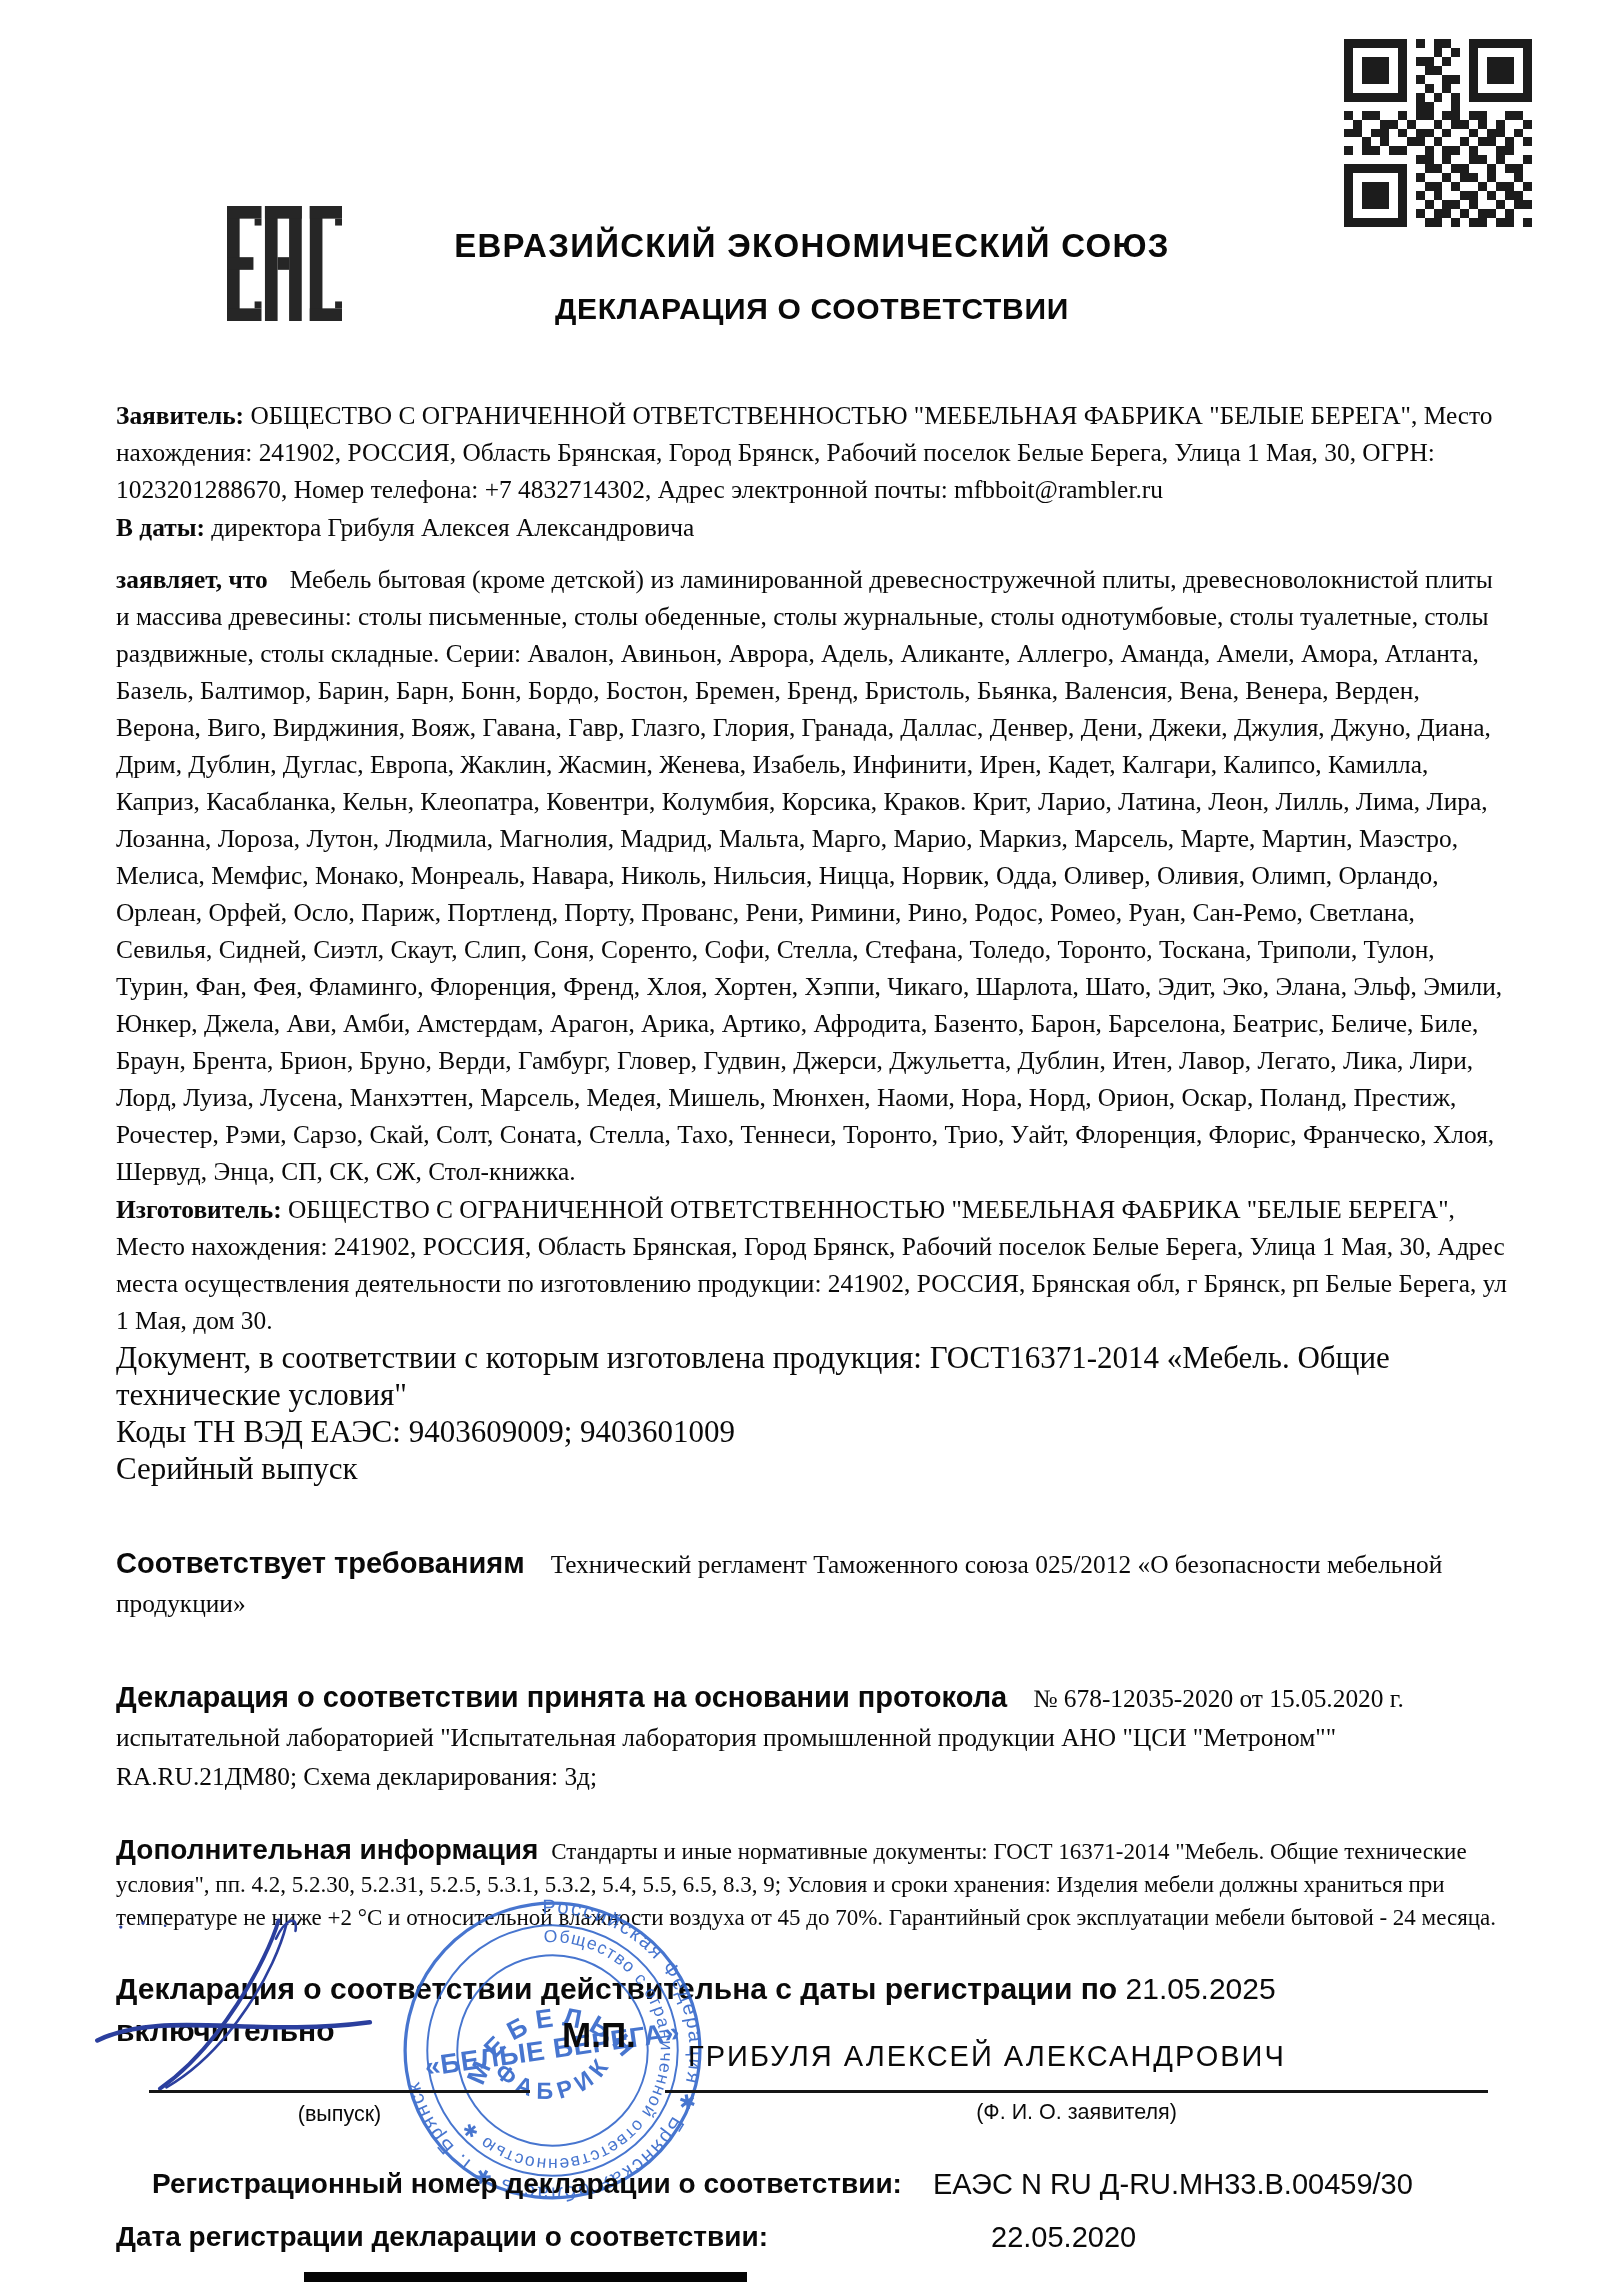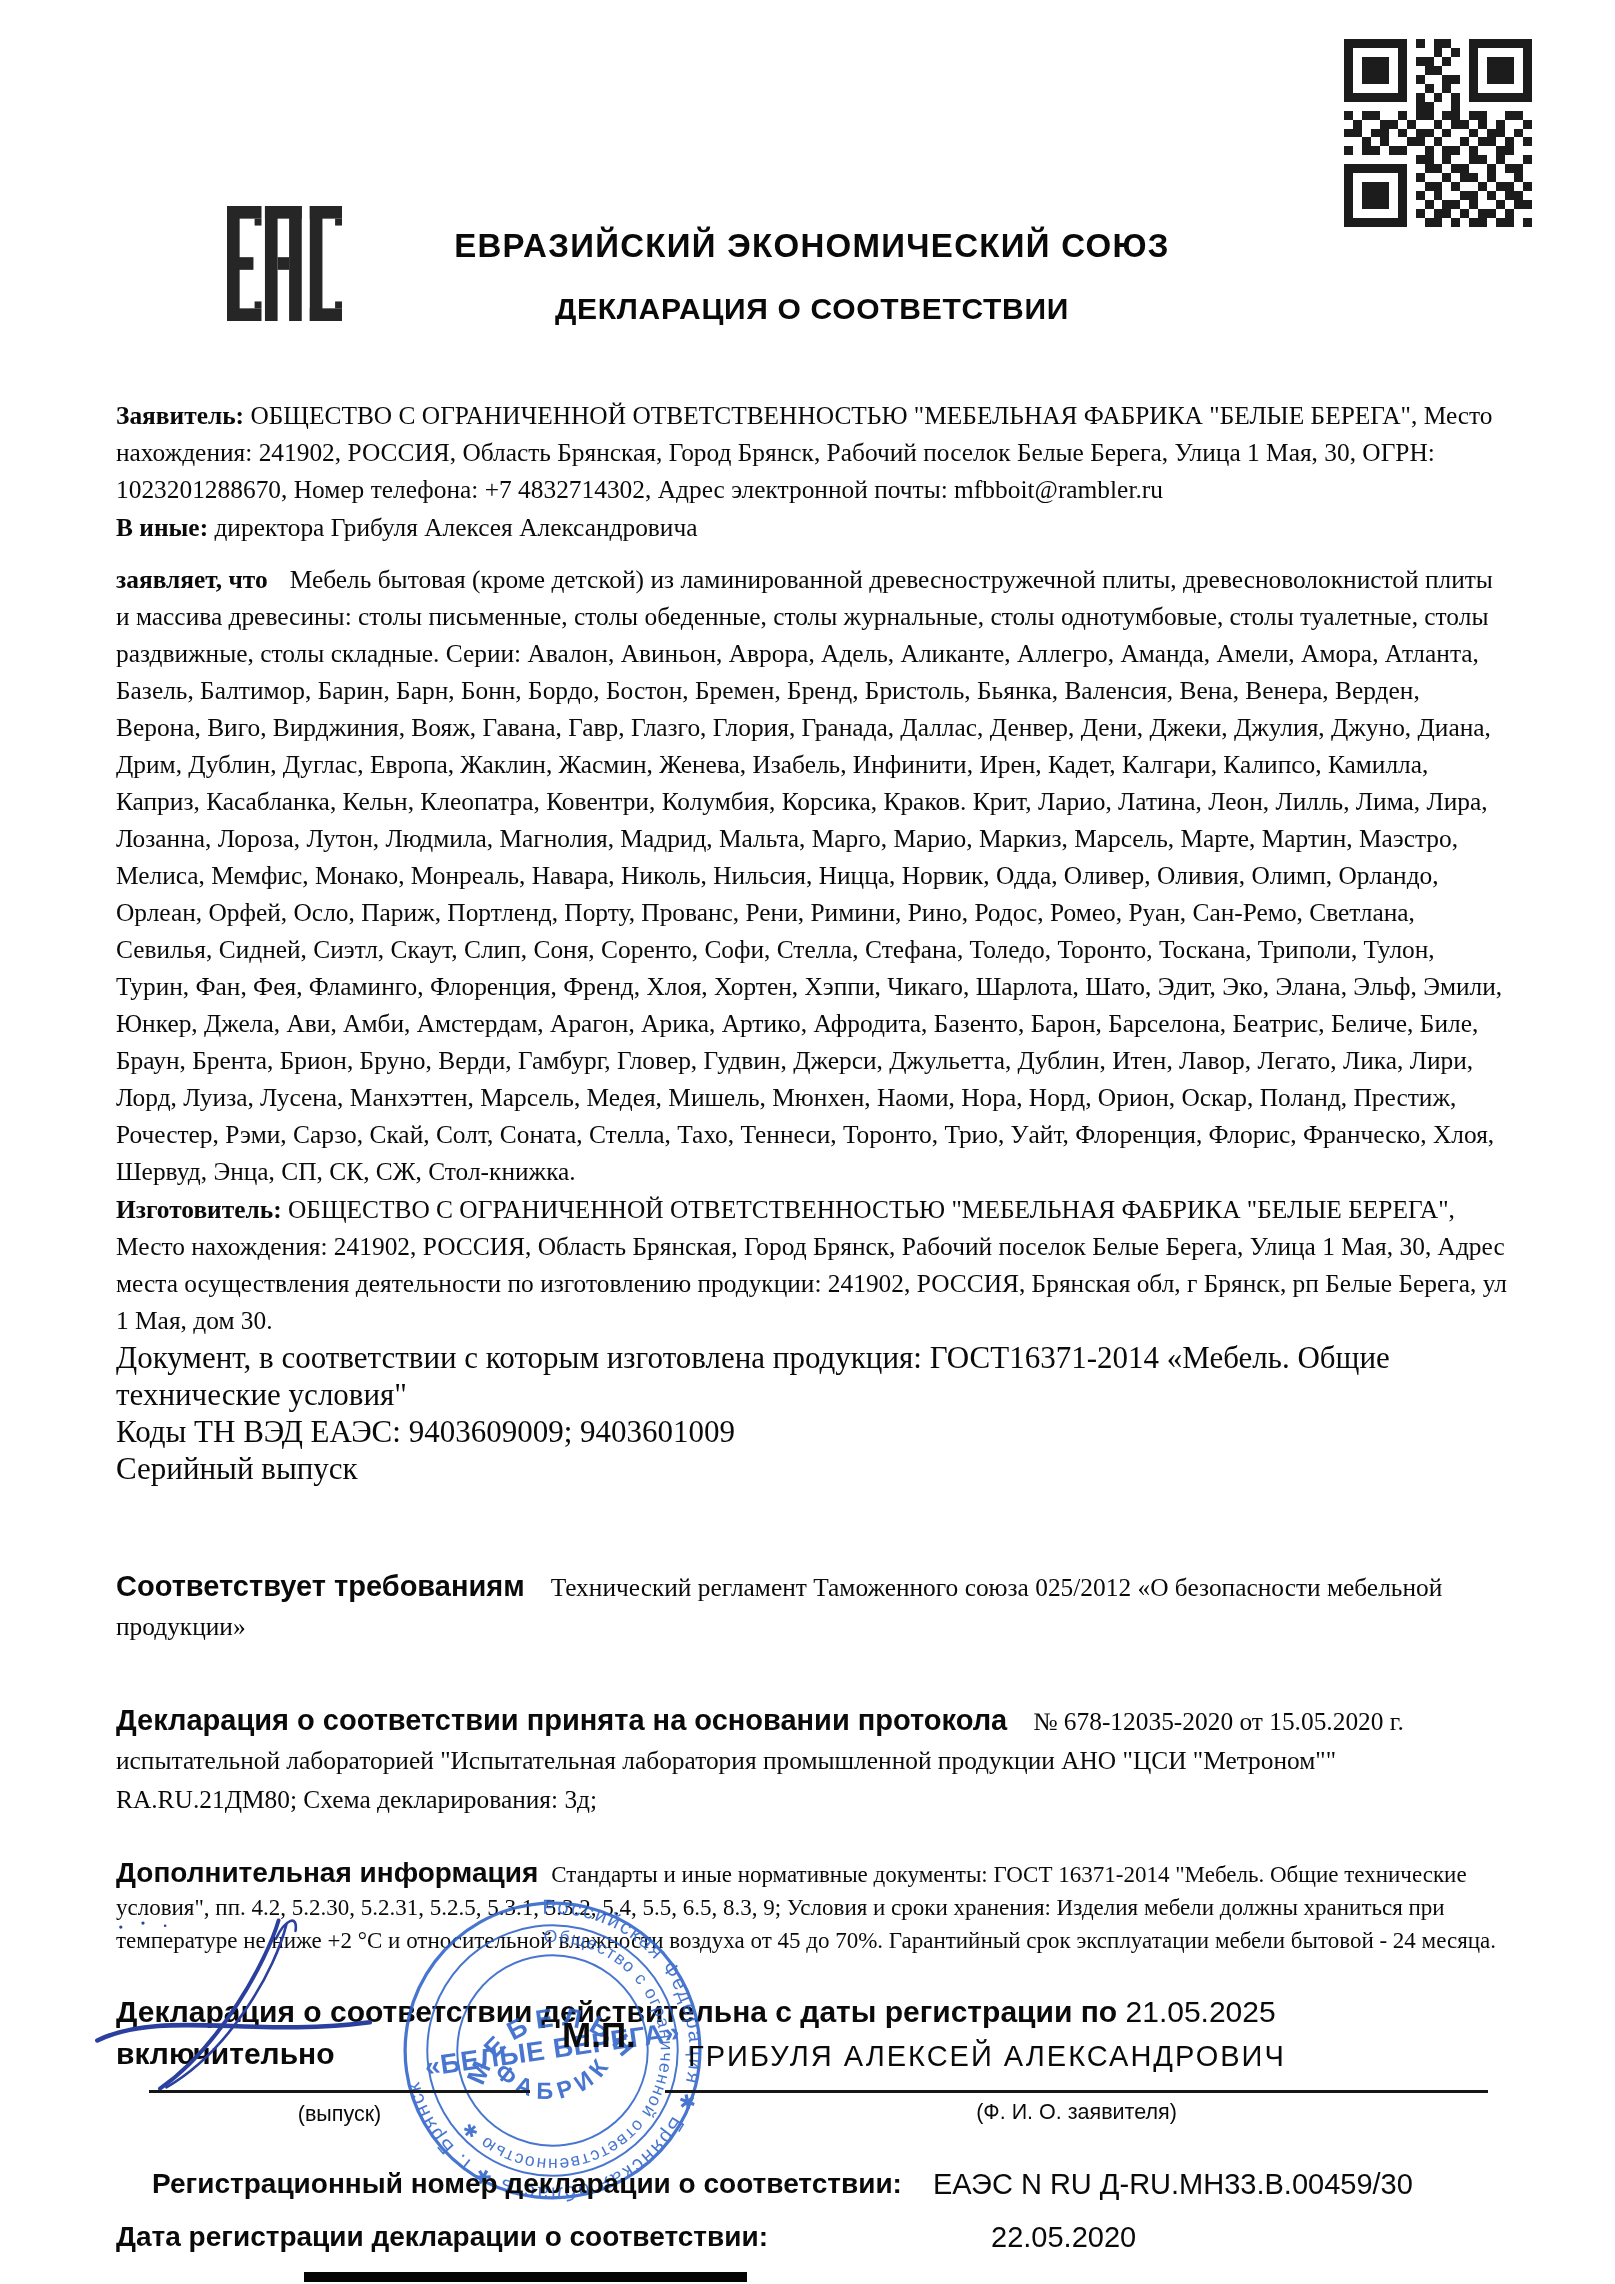--- a/index.html
+++ b/index.html
@@ -14,21 +14,21 @@
   .title-doc{font-size:30px; letter-spacing:0.7px; margin-top:27px;}
   p{margin:0;}
   .body{font-size:25.4px; line-height:37px; text-align:left;}
   .lbl{font-weight:bold;}
   .applicant{margin-top:71px;}
   .inperson{margin-top:1.3px;}
   .declares{margin-top:14.3px;}
   .declares .lbl{padding-right:22px;}
   .manufacturer{margin-top:1.3px;}
   .plain-line{font-size:31px; line-height:37px;}
-  .sec{margin-top:80px; font-size:25.4px; line-height:39px;}
+  .sec{margin-top:57px; font-size:25.4px; line-height:39px;}
   .sec-h{font-family:"Liberation Sans","DejaVu Sans",sans-serif; font-weight:bold; font-size:29px; padding-right:26px;}
   .basis{margin-top:55px;}
   .additional{margin-top:37px; font-size:23px; line-height:33px;}
   .additional .sec-h{font-size:28px; padding-right:13px;}
   .valid{margin-top:34px; font-family:"Liberation Sans","DejaVu Sans",sans-serif; font-size:30px; line-height:42px;}
   .valid .vh{font-weight:bold;}
   .valid .vdate{font-weight:normal;}
   .sigline{position:absolute; height:2.6px; background:#161616;}
   .caption{position:absolute; font-family:"Liberation Sans","DejaVu Sans",sans-serif; font-size:21.5px; text-align:center;}
   .mp{position:absolute; font-family:"Liberation Sans","DejaVu Sans",sans-serif; font-weight:bold; font-size:35px;}
@@ -306,21 +306,21 @@
 
   <div class="content">
 
     <div class="titles">
       <div class="title-union">ЕВРАЗИЙСКИЙ ЭКОНОМИЧЕСКИЙ СОЮЗ</div>
       <div class="title-doc">ДЕКЛАРАЦИЯ О СООТВЕТСТВИИ</div>
     </div>
 
     <p class="body applicant"><span class="lbl">Заявитель:</span> <span>ОБЩЕСТВО С ОГРАНИЧЕННОЙ ОТВЕТСТВЕННОСТЬЮ "МЕБЕЛЬНАЯ ФАБРИКА "БЕЛЫЕ БЕРЕГА", Место нахождения: 241902, РОССИЯ, Область Брянская, Город Брянск, Рабочий поселок Белые Берега, Улица 1 Мая, 30, ОГРН: 1023201288670, Номер телефона: +7 4832714302, Адрес электронной почты: mfbboit@rambler.ru</span></p>
 
-    <p class="body inperson"><span class="lbl">В иные:</span> <span>директора Грибуля Алексея Александровича</span></p>
+    <p class="body inperson"><span class="lbl">В даты:</span> <span>директора Грибуля Алексея Александровича</span></p>
 
     <p class="body declares"><span class="lbl">заявляет, что</span><span>Мебель бытовая (кроме детской) из ламинированной древесностружечной плиты, древесноволокнистой плиты и массива древесины: столы письменные, столы обеденные, столы журнальные, столы однотумбовые, столы туалетные, столы раздвижные, столы складные. Серии: Авалон, Авиньон, Аврора, Адель, Аликанте, Аллегро, Аманда, Амели, Амора, Атланта, Базель, Балтимор, Барин, Барн, Бонн, Бордо, Бостон, Бремен, Бренд, Бристоль, Бьянка, Валенсия, Вена, Венера, Верден, Верона, Виго, Вирджиния, Вояж, Гавана, Гавр, Глазго, Глория, Гранада, Даллас, Денвер, Дени, Джеки, Джулия, Джуно, Диана, Дрим, Дублин, Дуглас, Европа, Жаклин, Жасмин, Женева, Изабель, Инфинити, Ирен, Кадет, Калгари, Калипсо, Камилла, Каприз, Касабланка, Кельн, Клеопатра, Ковентри, Колумбия, Корсика, Краков. Крит, Ларио, Латина, Леон, Лилль, Лима, Лира, Лозанна, Лороза, Лутон, Людмила, Магнолия, Мадрид, Мальта, Марго, Марио, Маркиз, Марсель, Марте, Мартин, Маэстро, Мелиса, Мемфис, Монако, Монреаль, Навара, Николь, Нильсия, Ницца, Норвик, Одда, Оливер, Оливия, Олимп, Орландо, Орлеан, Орфей, Осло, Париж, Портленд, Порту, Прованс, Рени, Римини, Рино, Родос, Ромео, Руан, Сан-Ремо, Светлана, Севилья, Сидней, Сиэтл, Скаут, Слип, Соня, Соренто, Софи, Стелла, Стефана, Толедо, Торонто, Тоскана, Триполи, Тулон, Турин, Фан, Фея, Фламинго, Флоренция, Френд, Хлоя, Хортен, Хэппи, Чикаго, Шарлота, Шато, Эдит, Эко, Элана, Эльф, Эмили, Юнкер, Джела, Ави, Амби, Амстердам, Арагон, Арика, Артико, Афродита, Базенто, Барон, Барселона, Беатрис, Беличе, Биле, Браун, Брента, Брион, Бруно, Верди, Гамбург, Гловер, Гудвин, Джерси, Джульетта, Дублин, Итен, Лавор, Легато, Лика, Лири, Лорд, Луиза, Лусена, Манхэттен, Марсель, Медея, Мишель, Мюнхен, Наоми, Нора, Норд, Орион, Оскар, Поланд, Престиж, Рочестер, Рэми, Сарзо, Скай, Солт, Соната, Стелла, Тахо, Теннеси, Торонто, Трио, Уайт, Флоренция, Флорис, Франческо, Хлоя, Шервуд, Энца, СП, СК, СЖ, Стол-книжка.</span></p>
 
     <p class="body manufacturer"><span class="lbl">Изготовитель:</span> <span>ОБЩЕСТВО С ОГРАНИЧЕННОЙ ОТВЕТСТВЕННОСТЬЮ "МЕБЕЛЬНАЯ ФАБРИКА "БЕЛЫЕ БЕРЕГА", Место нахождения: 241902, РОССИЯ, Область Брянская, Город Брянск, Рабочий поселок Белые Берега, Улица 1 Мая, 30, Адрес места осуществления деятельности по изготовлению продукции: 241902, РОССИЯ, Брянская обл, г Брянск, рп Белые Берега, ул 1 Мая, дом 30.</span></p>
 
     <p class="plain-line">Документ, в соответствии с которым изготовлена продукция: ГОСТ16371-2014 «Мебель. Общие технические условия"</p>
     <p class="plain-line">Коды ТН ВЭД ЕАЭС: 9403609009; 9403601009</p>
     <p class="plain-line">Серийный выпуск</p>
 
     <p class="sec"><span class="sec-h">Соответствует требованиям</span><span>Технический регламент Таможенного союза 025/2012 «О безопасности мебельной продукции»</span></p>

